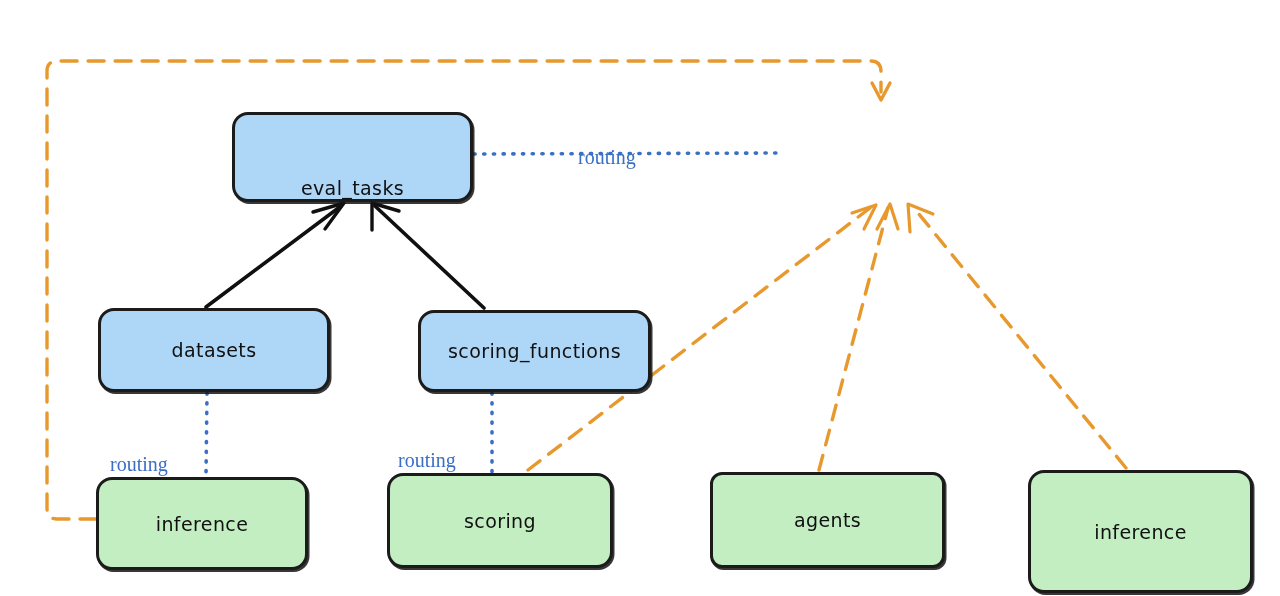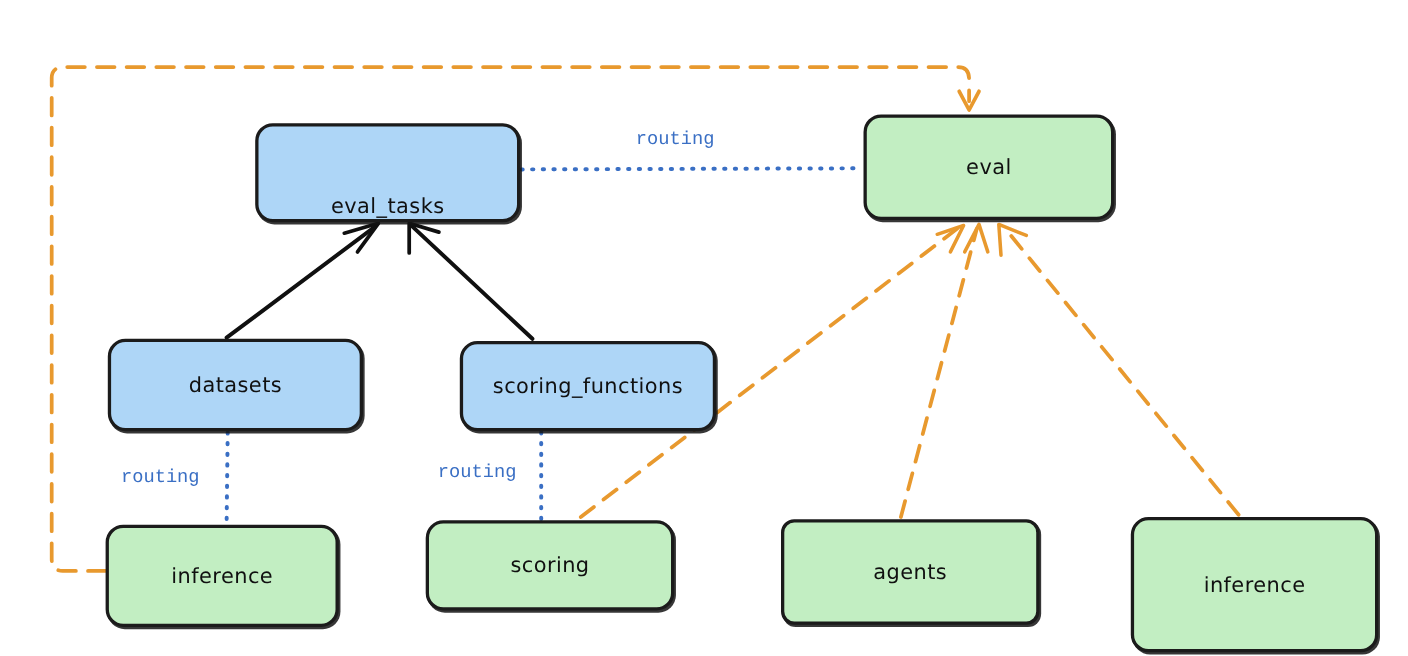--- a/index.html
+++ b/index.html
@@ -39,25 +39,26 @@
     color: #101010;
     letter-spacing: 0.4px;
     white-space: nowrap;
     user-select: none;
   }
   .node.blue  { background: #aed6f7; }
   .node.green { background: #c2eec2; }
 
   .edge-label {
     position: absolute;
-    font-family: Liberation Mono, monospace;
-    font-size: 17px;
+    font-family: Liberation Serif, serif;
+    font-size: 20px;
     color: #3a6fc4;
     white-space: nowrap;
     user-select: none;
+    margin-top: 28px;
   }
 </style>
 </head>
 <body>
 
 <div id="canvas">
 
   <svg id="edges" viewBox="0 0 1280 596" xmlns="http://www.w3.org/2000/svg">
 
     <g>
@@ -101,37 +102,34 @@
       <path d="M 1126,468 L 914,208" fill="none" stroke="#e8992e" stroke-width="3.4" stroke-dasharray="15 11" stroke-linecap="round"></path>
       <path d="M 910,232 L 908,204 L 933,214" fill="none" stroke="#e8992e" stroke-width="3.2" stroke-linecap="round" stroke-linejoin="round"></path>
     </g>
 
   </svg>
 
   <div class="node blue" style="left:232px;top:112px;width:241px;height:90px;align-items:flex-end;">
     <span class="node-label">eval_tasks</span>
   </div>
 
-  <div class="node green" style="left:785px;top:104px;width:228px;height:96px;">
-    <span class="node-label">eval</span>
-  </div>
 
   <div class="node blue" style="left:98px;top:308px;width:232px;height:84px;align-items:center;">
     <span class="node-label">datasets</span>
   </div>
 
   <div class="node blue" style="left:378px;top:310px;width:233px;height:82px;margin-left:40px;">
     <span class="node-label">scoring_functions</span>
   </div>
 
   <div class="node green" style="left:96px;top:477px;width:212px;height:93px;">
     <span class="node-label">inference</span>
   </div>
 
-  <div class="node green" style="left:387px;top:473px;width:226px;height:82px;">
+  <div class="node green" style="left:387px;top:473px;width:226px;height:95px;">
     <span class="node-label">scoring</span>
   </div>
 
   <div class="node green" style="left:710px;top:472px;width:235px;height:96px;border-radius:12px;">
     <span class="node-label">agents</span>
   </div>
 
   <div class="node green" style="left:1028px;top:470px;width:225px;height:123px;">
     <span class="node-label">inference</span>
   </div>

